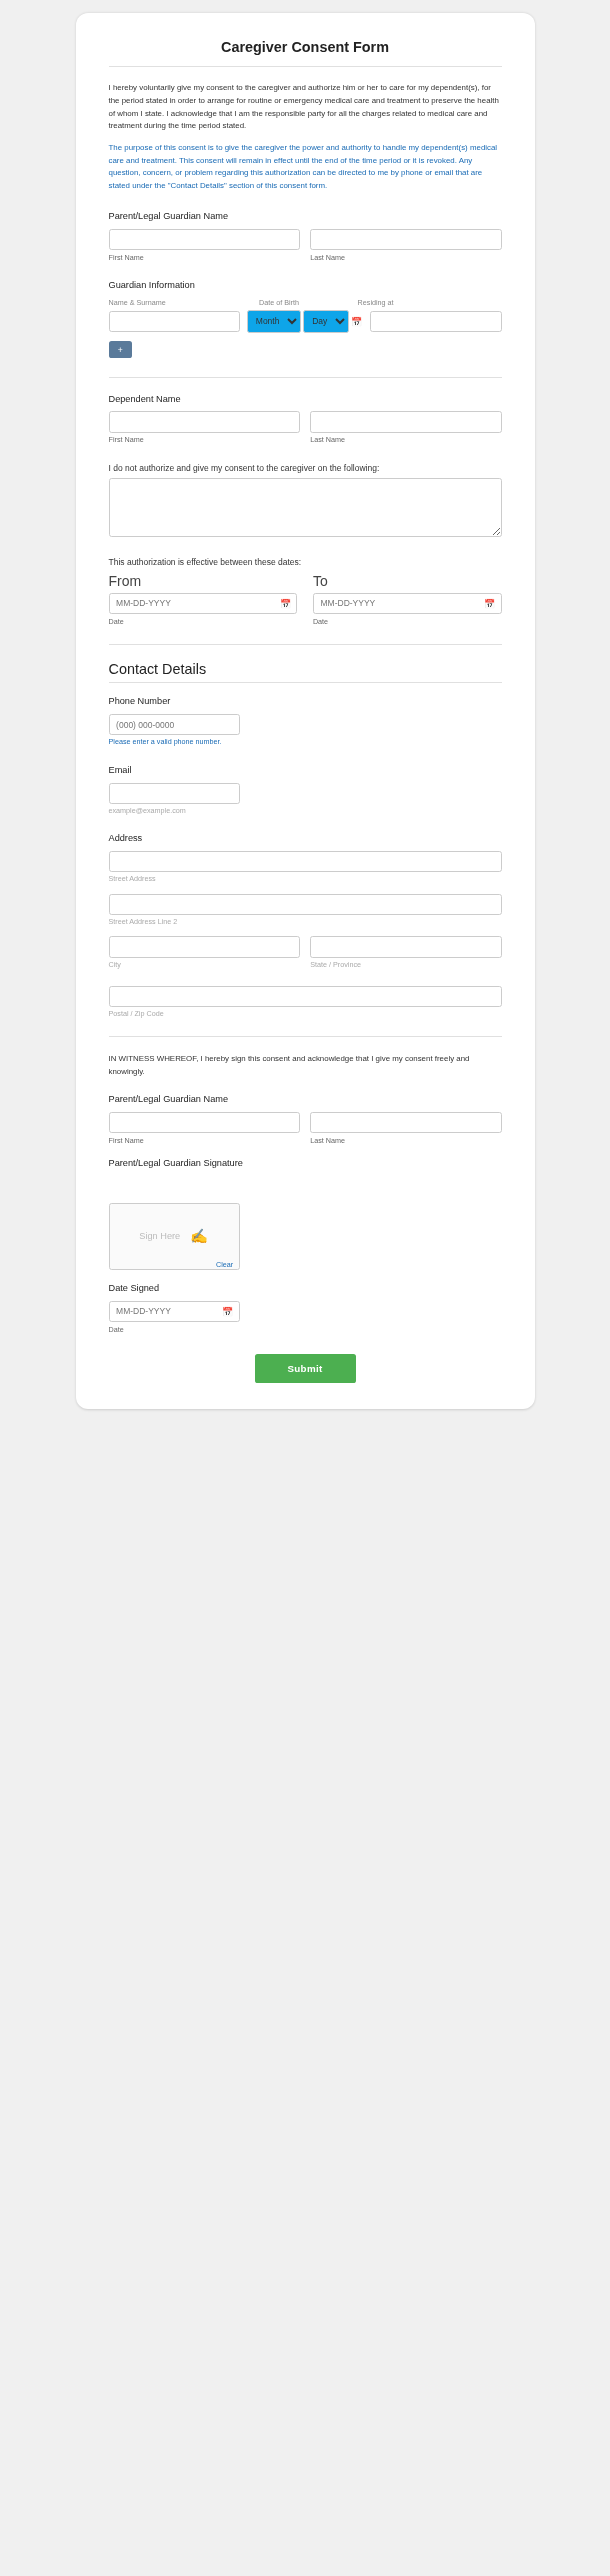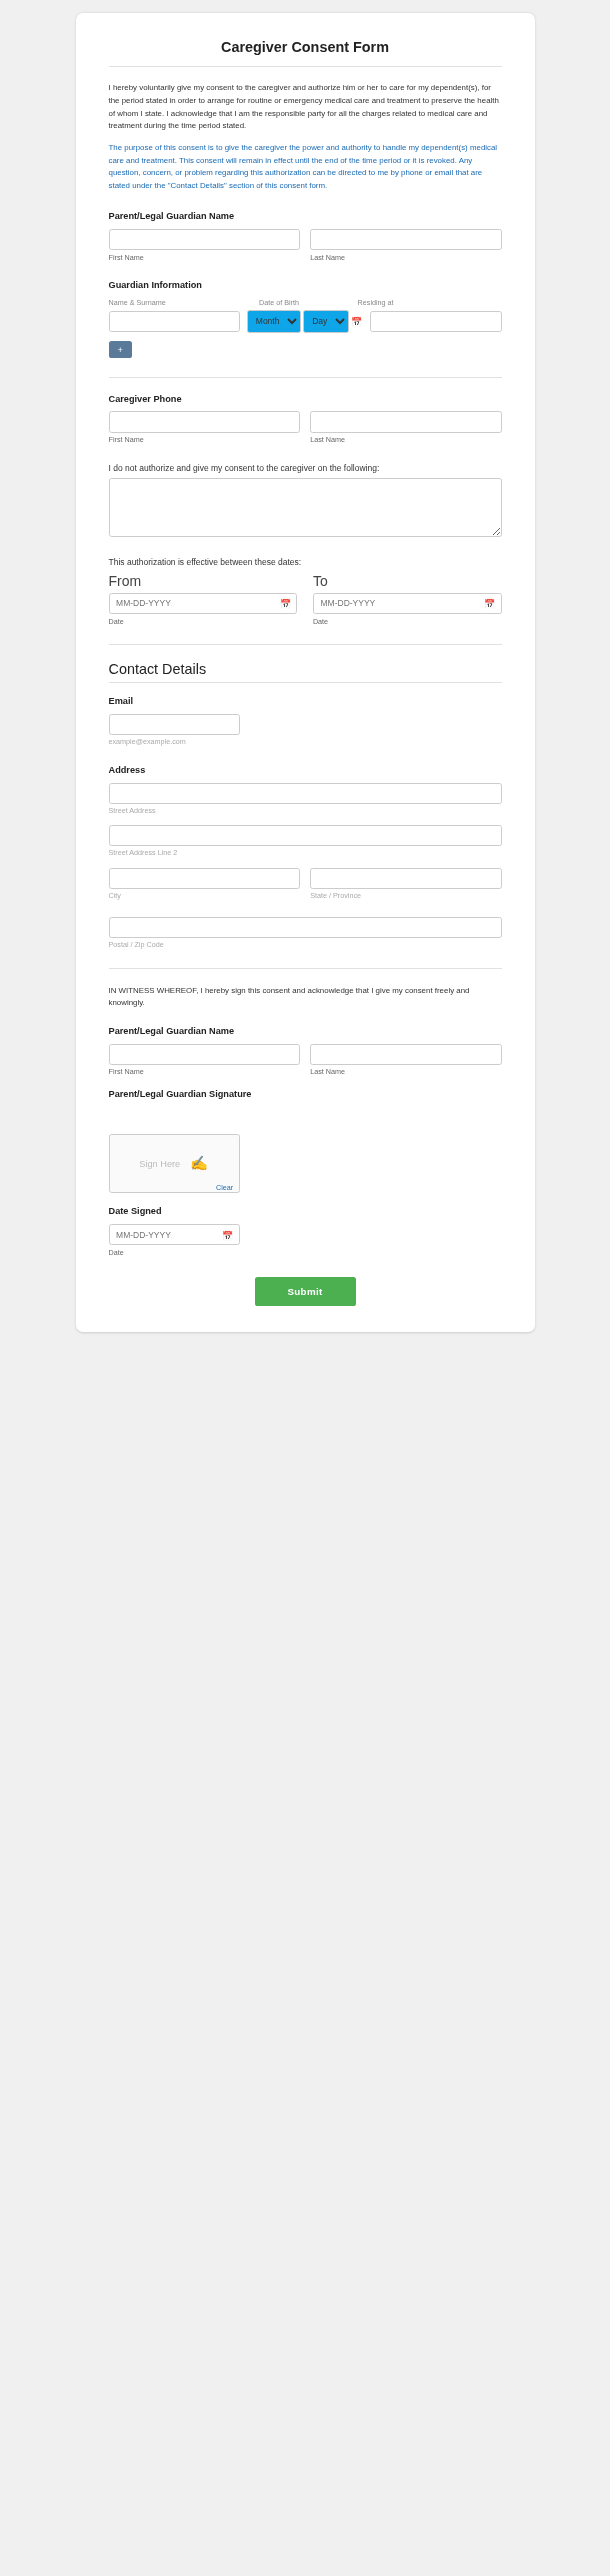--- a/index.html
+++ b/index.html
@@ -11,21 +11,21 @@
       font-family: Arial, sans-serif;
       background: #f0f0f0;
       display: flex;
       justify-content: center;
       padding: 13px;
     }
     .form-container {
       background: #fff;
       width: 459px;
       padding: 26px 33px;
-      border-radius: 7px;
+      border-radius: 12px;
       box-shadow: 0 0.7px 2.6px rgba(0,0,0,0.15);
     }
     .form-title {
       text-align: center;
       font-size: 14.4px;
       font-weight: bold;
       color: #222;
       margin-bottom: 15.8px;
       padding-bottom: 10.5px;
       border-bottom: 0.7px solid #e0e0e0;
@@ -37,21 +37,21 @@
       margin-bottom: 9.2px;
     }
     .purpose-text {
       font-size: 7.9px;
       color: #1a6bb5;
       line-height: 1.6;
       margin-bottom: 18.4px;
     }
     .section-title {
       font-size: 9.2px;
-      font-weight: bold;
+      font-weight: normal;
       color: #222;
       margin-bottom: 7.9px;
     }
     .contact-section-title {
       font-size: 14.4px;
       font-weight: normal;
       color: #222;
       margin-bottom: 13px;
       padding-bottom: 5.3px;
       border-bottom: 0.7px solid #e0e0e0;
@@ -195,21 +195,21 @@
     }
     .witness-text {
       font-size: 7.9px;
       color: #333;
       line-height: 1.6;
       margin-bottom: 15.8px;
       margin-top: 6.6px;
     }
     .signature-box {
       width: 131px;
-      height: 59px;
+      height: 67px;
       border: 0.7px solid #ccc;
       border-radius: 2.6px;
       display: flex;
       flex-direction: column;
       align-items: center;
       justify-content: center;
       background: #fafafa;
       position: relative;
       margin-bottom: 2.6px;
       margin-top: 35px;
@@ -336,21 +336,21 @@
       <div class="dependent-residing">
         <input type="text" style="width: 100%;">
       </div>
     </div>
     <button class="add-btn">+</button>
   </div>
 
   <hr class="divider">
 
   <div class="section-block">
-    <div class="section-title">Caregiver Phone</div>
+    <div class="section-title">Dependent Name</div>
     <div class="field-row">
       <div class="field-group">
         <input type="text" style="">
         <span class="field-label">First Name</span>
       </div>
       <div class="field-group">
         <input type="text" style="">
         <span class="field-label">Last Name</span>
       </div>
     </div>
@@ -380,20 +380,25 @@
         </div>
         <span class="date-label-bottom">Date</span>
       </div>
     </div>
   </div>
 
   <hr class="divider">
 
   <div class="contact-section-title">Contact Details</div>
 
+  <div class="section-block">
+    <div class="section-title">Phone Number</div>
+    <input type="tel" style="width: 131px;" placeholder="(000) 000-0000">
+    <div class="phone-error">Please enter a valid phone number.</div>
+  </div>
 
   <div class="section-block">
     <div class="section-title">Email</div>
     <input type="email" style="width: 131px;">
     <div class="example-email">example@example.com</div>
   </div>
 
   <div class="section-block address-section">
     <div class="section-title">Address</div>
     <div class="field-group">

